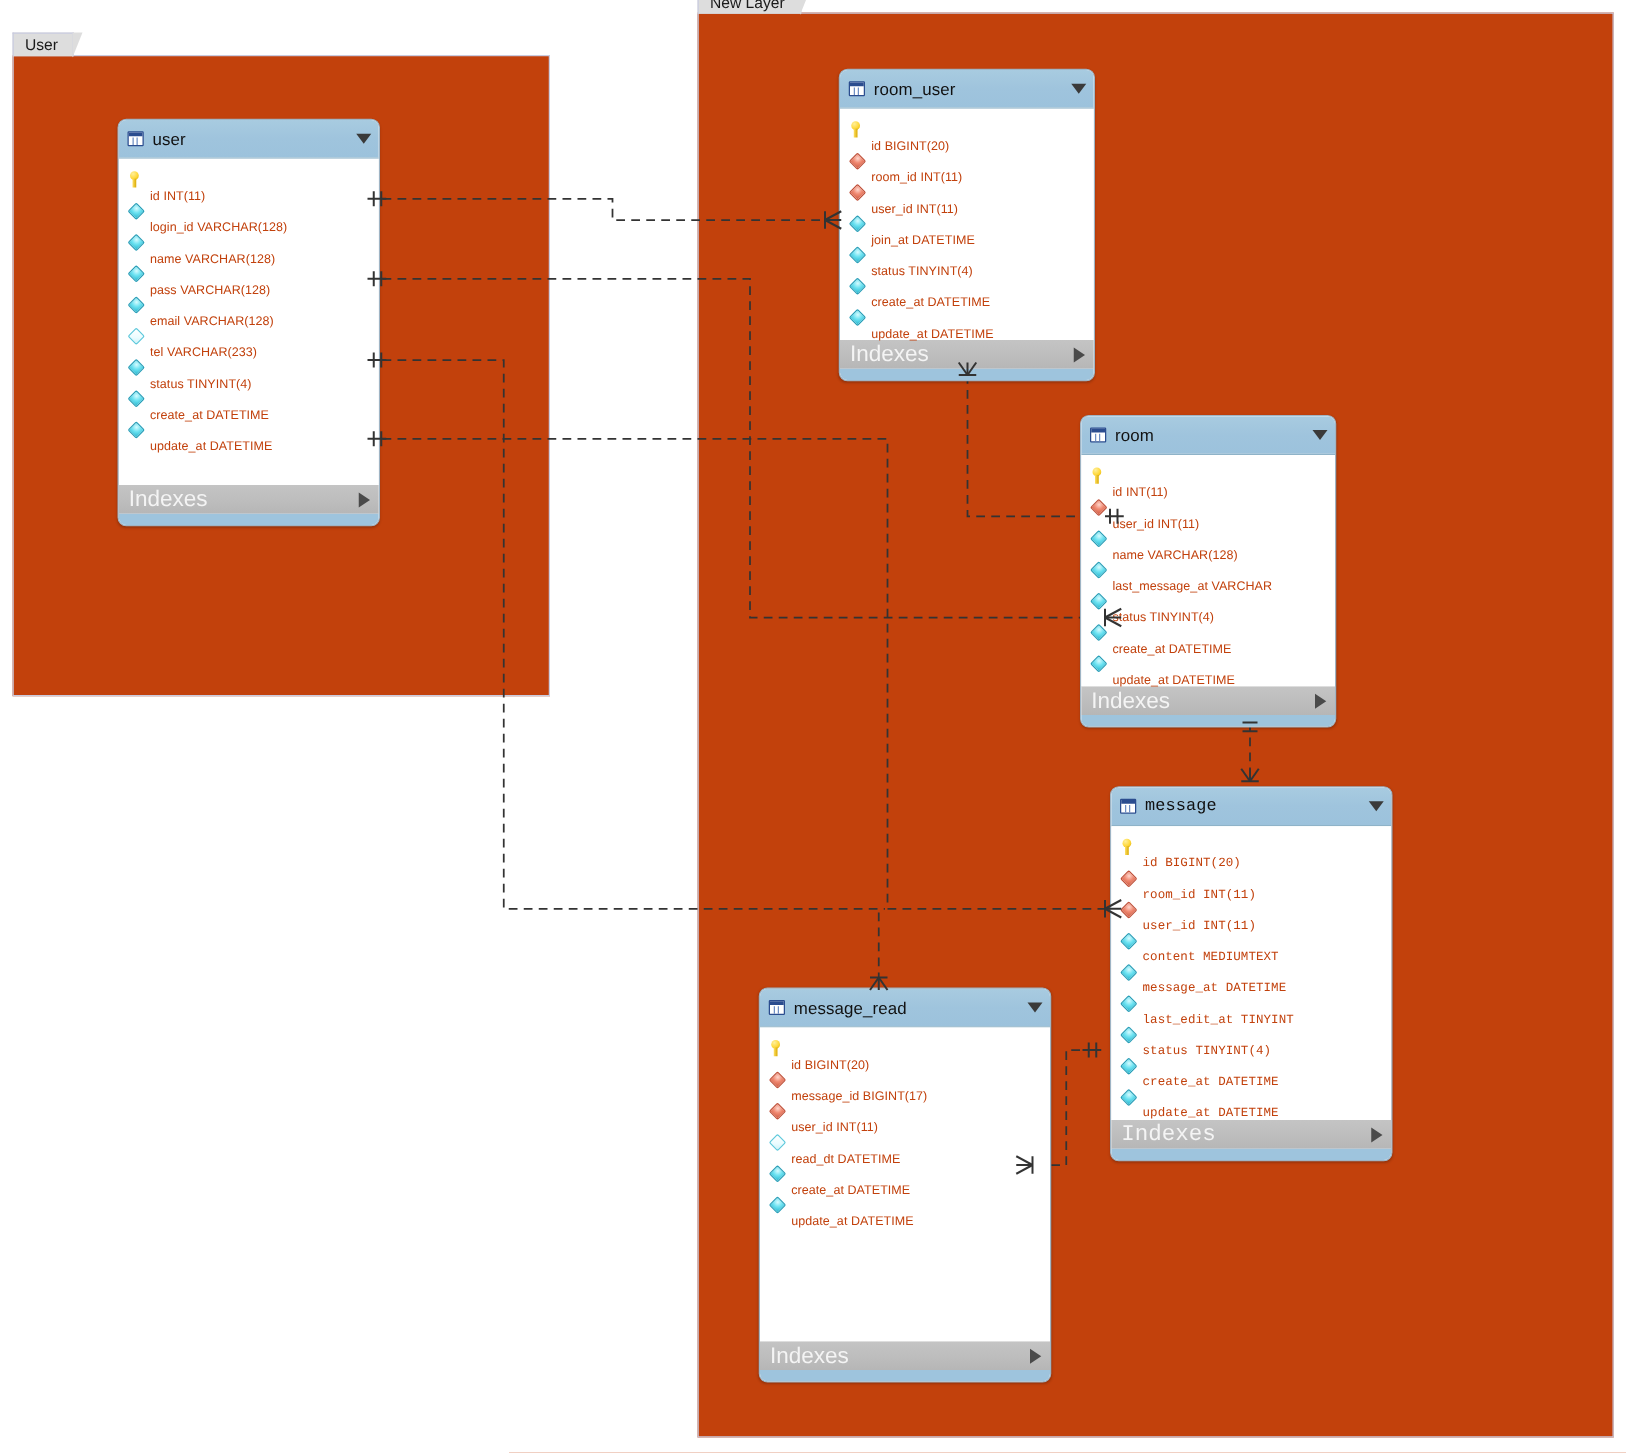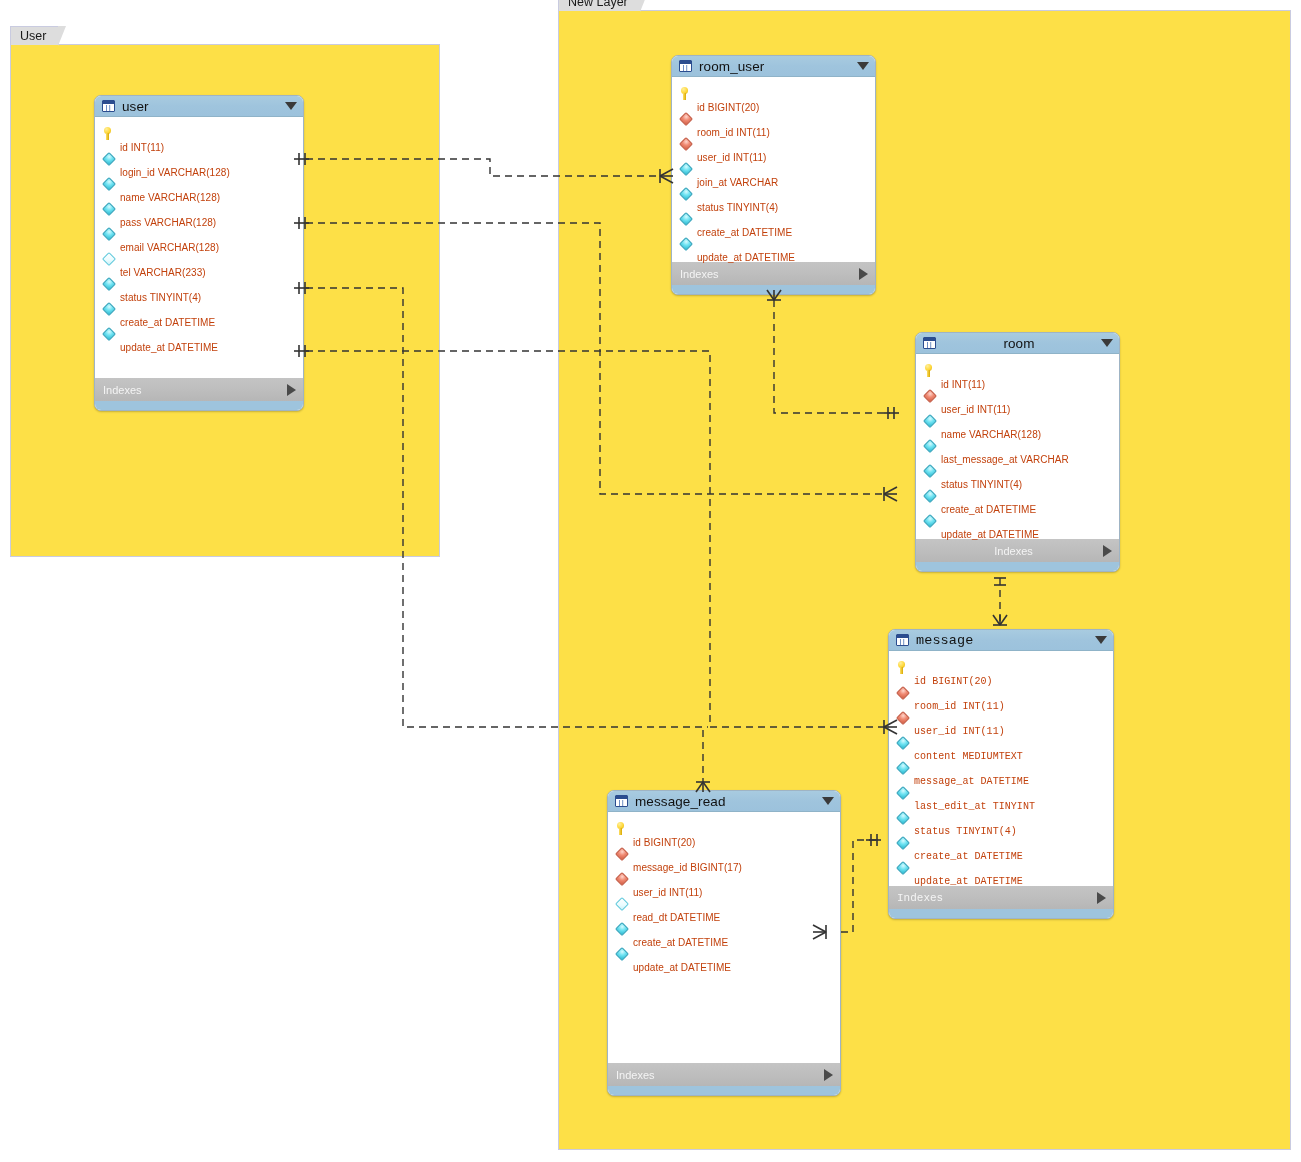--- a/index.html
+++ b/index.html
@@ -14,21 +14,21 @@
     font-family: "Liberation Sans", sans-serif;
     -webkit-font-smoothing: antialiased;
   }
   #canvas {
     position: absolute; inset: 0;
     width: 1301px; height: 1162px;
   }
   
   .layer {
     position: absolute;
-    background: #fde047;
+    background: #c2410c;
     border: 1px solid #c9cbe0;
     box-sizing: border-box;
   }
   .layer-tab {
     position: absolute;
     top: -19px; left: -1px;
     height: 19px;
     padding: 0 12px 0 9px;
     background: #dddddd;
     border: 1px solid #c9cbe0;
@@ -53,21 +53,21 @@
     position: absolute;
     background: #ffffff;
     border: 1px solid #9fb4c4;
     border-radius: 7px;
     box-sizing: border-box;
     box-shadow: 0 1px 2px rgba(0,0,0,0.22);
     overflow: hidden;
     z-index: 5;
   }
   .tbl-header {
-    height: 21px;
+    height: 31px;
     background: linear-gradient(to bottom, #a8cbe0 0%, #9fc4dd 50%, #9cc2dc 100%);
     border-bottom: 1px solid #8fb3c8;
     display: flex;
     align-items: center;
     padding: 0 6px 0 7px;
     box-sizing: border-box;
   }
   .tbl-icon {
     width: 13px; height: 12px;
     border: 1.5px solid #2b4d8f;
@@ -173,21 +173,21 @@
   .tbl-indexes {
     height: 24px;
     background: linear-gradient(to bottom,#c4c4c4 0%, #bdbdbd 55%, #b6b6b6 100%);
     border-top: 1px solid #ffffff;
     display: flex;
     align-items: center;
     padding: 0 7px 0 8px;
     box-sizing: border-box;
   }
   .idx-label {
-    font-size: 11px;
+    font-size: 18px;
     color: #f4f4f4;
     flex: 1 1 auto;
   }
   .idx-arrow {
     width:0;height:0;
     border-top: 6px solid transparent;
     border-bottom: 6px solid transparent;
     border-left: 9px solid #4a4a4a;
     flex: 0 0 auto;
   }
@@ -415,21 +415,21 @@
           <div class="field">
             <span class="ic-wrap ic-fk">
               <span class="dia"></span>
             </span>
             <span class="f-label">user_id INT(11)</span>
           </div>
           <div class="field">
             <span class="ic-wrap ic-col">
               <span class="dia"></span>
             </span>
-            <span class="f-label">join_at VARCHAR</span>
+            <span class="f-label">join_at DATETIME</span>
           </div>
           <div class="field">
             <span class="ic-wrap ic-col">
               <span class="dia"></span>
             </span>
             <span class="f-label">status TINYINT(4)</span>
           </div>
           <div class="field">
             <span class="ic-wrap ic-col">
               <span class="dia"></span>
@@ -442,21 +442,21 @@
             </span>
             <span class="f-label">update_at DATETIME</span>
           </div>
         </div>
         <div class="tbl-indexes">
           <span class="idx-label">Indexes</span>
           <span class="idx-arrow"></span>
         </div>
         <div class="tbl-footer"></div>
       </div>
-      <div class="table" style="left: 915px; top: 332px; width: 205px; text-align: center;">
+      <div class="table" style="left: 864px; top: 332px; width: 205px;">
         <div class="tbl-header">
           <span class="tbl-icon"></span>
           <span class="tbl-title">room</span>
           <span class="tbl-caret"></span>
         </div>
         <div class="tbl-body" style="padding-bottom: 5px;">
           <div class="field">
             <span class="ic-wrap ic-pkw">
               <span class="ic ic-pk"></span>
             </span>

